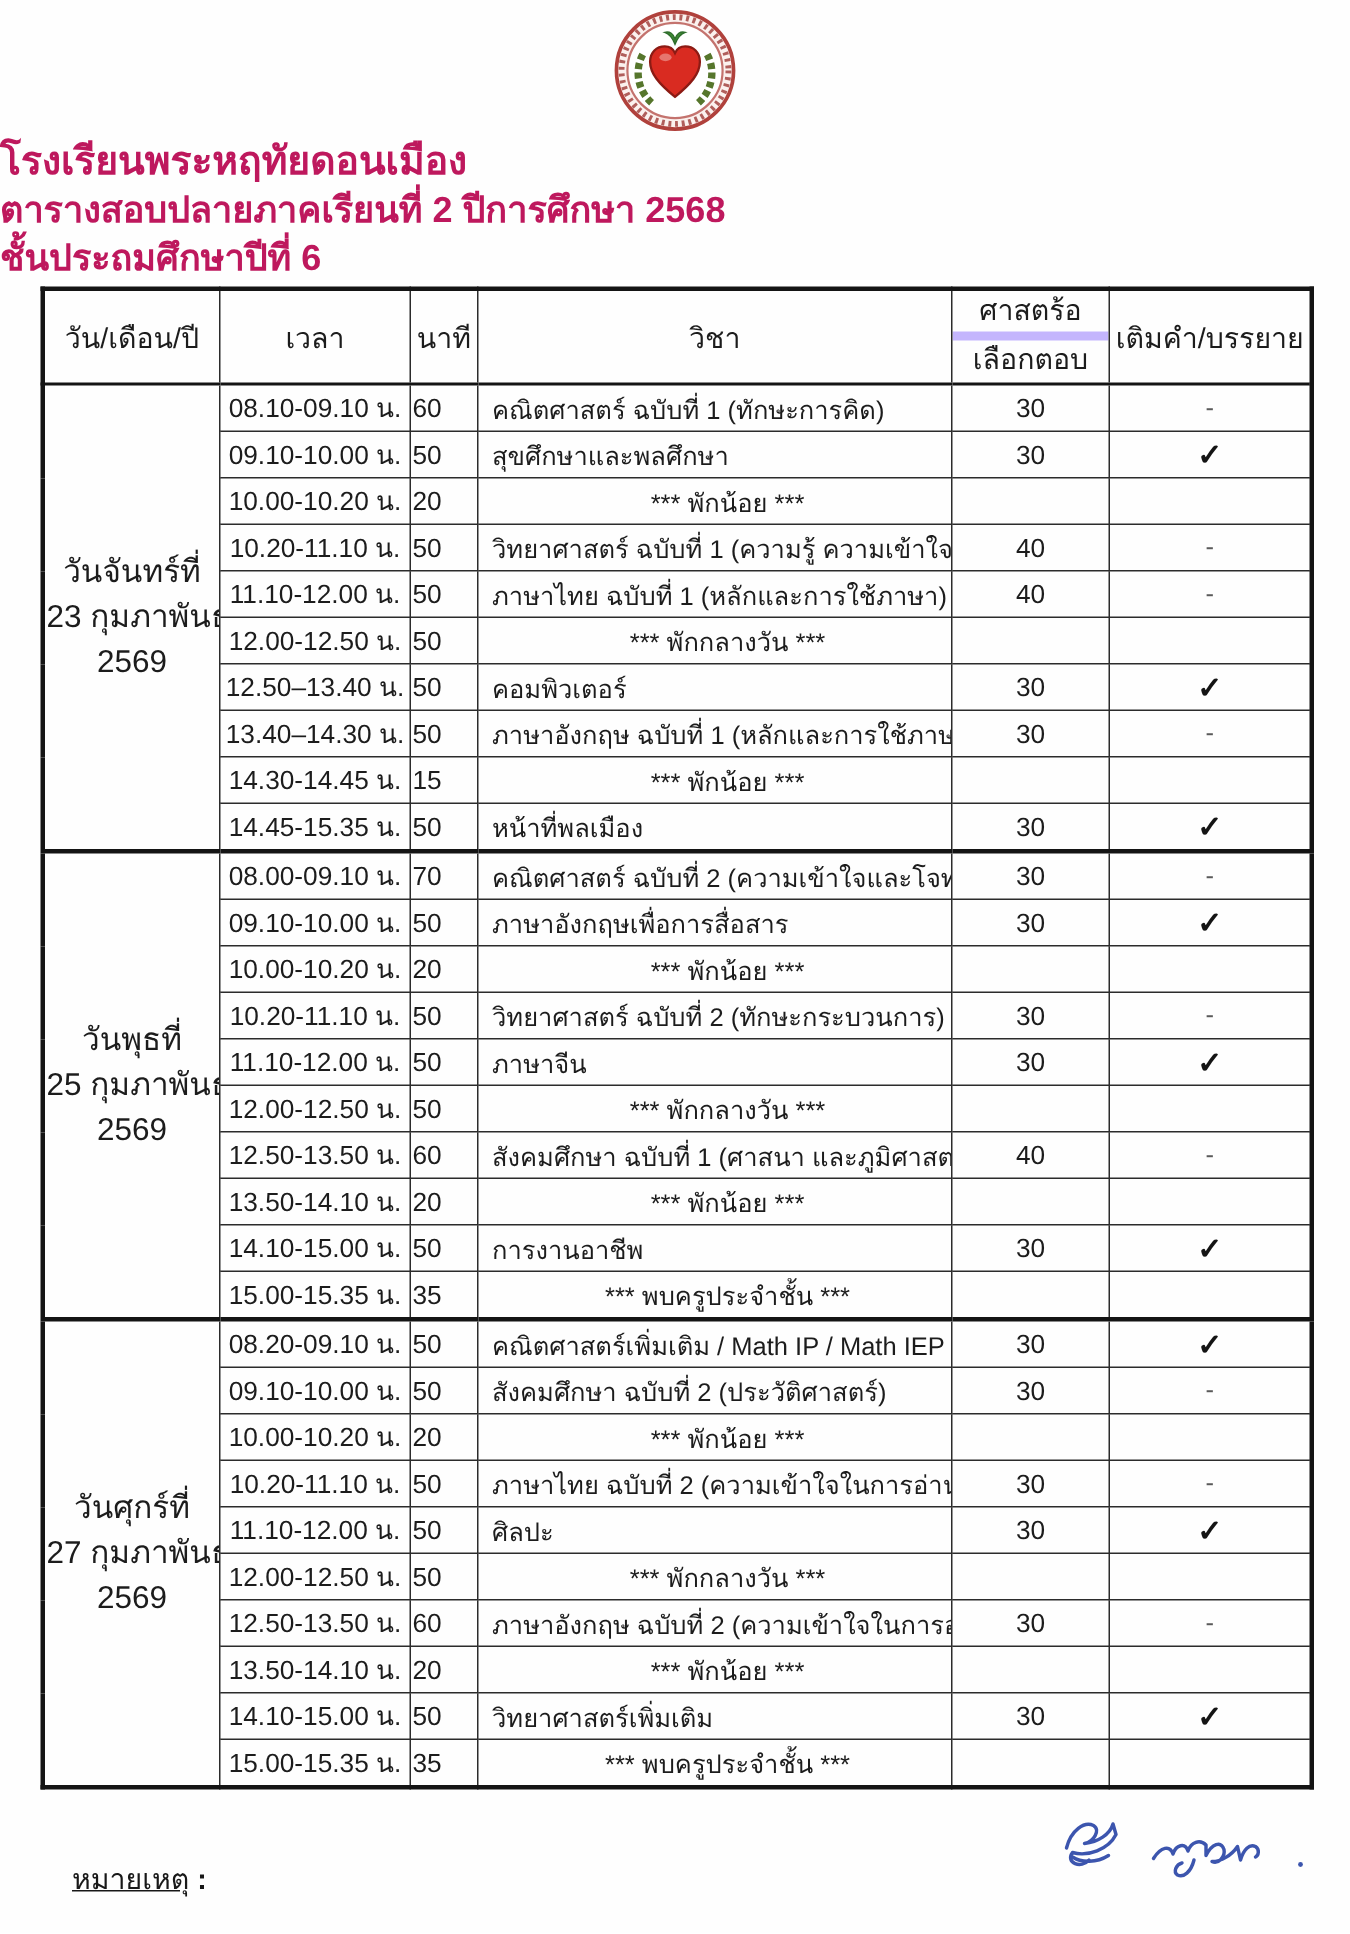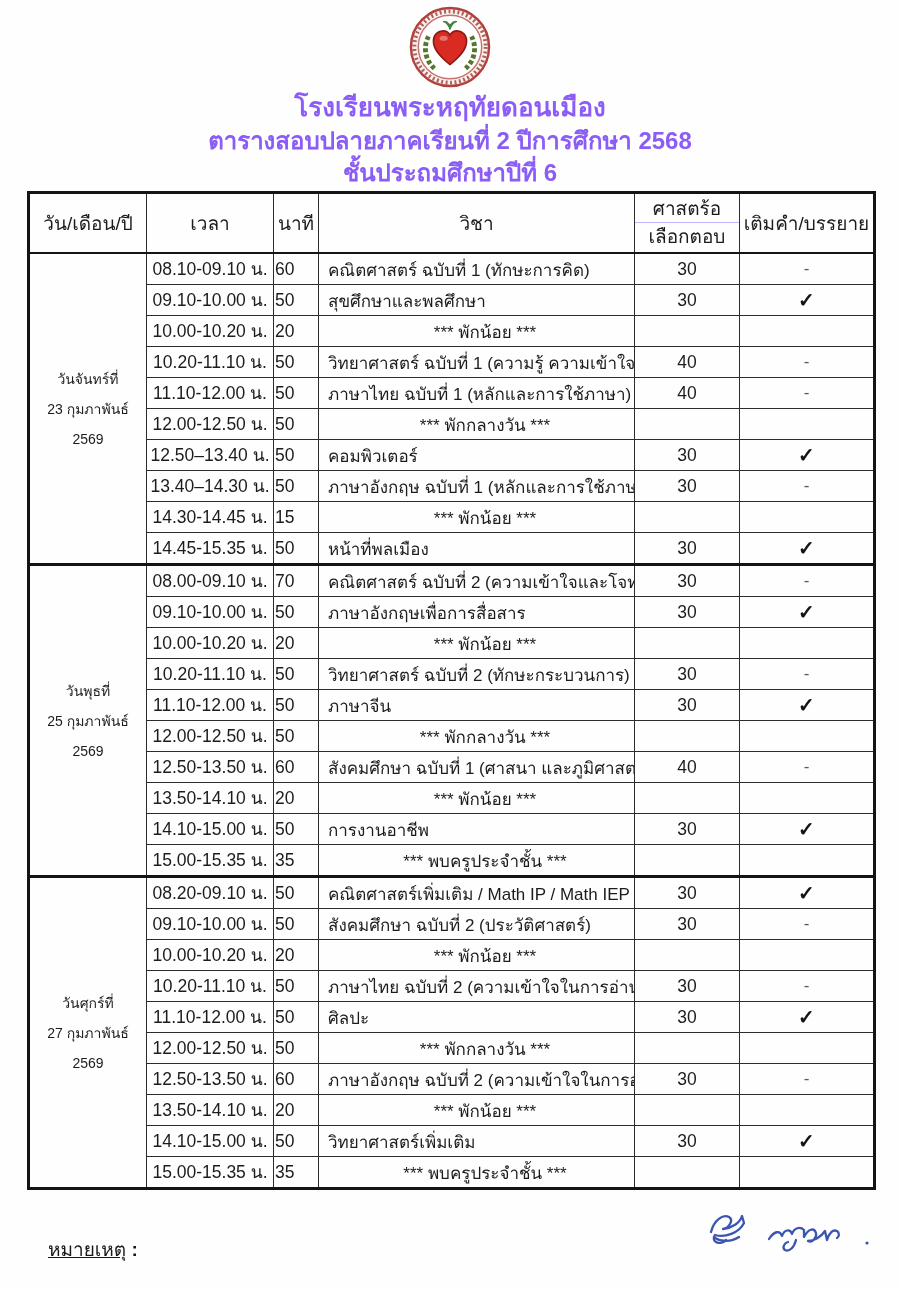--- a/index.html
+++ b/index.html
@@ -1,39 +1,39 @@
 <!DOCTYPE html>
 <html><head>
 <meta charset="utf-8">
 <style>
   html,body { margin:0; padding:0; background:#ffffff; }
   body { width:900px; font-family:"Liberation Sans", sans-serif; color:#1c1c1c; }
   .page { position:relative; width:900px; height:1289px; background:#fefefe; overflow:hidden; }
 
   .logo-wrap { text-align:center; padding-top:6px; height:82px; }
 
-  .title { text-align:center; font-weight:700; color:#8b5cf6; }
+  .title { text-align:left; font-weight:700; color:#be185d; }
   .title.school { font-size:26px; line-height:34px; margin-top:2px; }
   .title.exam   { font-size:24px; line-height:33px; }
   .title.grade  { font-size:24px; line-height:31px; }
 
   table.sched { border-collapse:collapse; table-layout:fixed; width:846px; margin:3px 0 0 27px;
                 border:3px solid #141414; }
   table.sched th, table.sched td { border:1px solid #2b2b2b; overflow:hidden; white-space:nowrap; }
 
   thead th { height:56px; font-weight:400; font-size:19px; text-align:center;
              border-bottom:2px solid #141414 !important; }
   th.count-th { padding:0; }
   .count-top, .count-bottom { height:27px; line-height:27px; text-align:center; }
-  .count-bottom { border-top:1px solid #c4b5fd; height:28px; line-height:28px; }
+  .count-bottom { border-top:6px solid #c4b5fd; height:28px; line-height:28px; }
 
   tbody.day-block tr { height:29px; }
   tbody.day-block + tbody.day-block tr:first-child td { border-top:3px solid #141414; }
 
-  td.day-cell { text-align:center; font-size:14px; vertical-align:middle; line-height:30px; white-space:normal; }
+  td.day-cell { text-align:center; font-size:21px; vertical-align:middle; line-height:30px; white-space:normal; }
   td.time-cell { text-align:center; font-size:17.5px; }
   td.min-cell  { font-size:17.5px; }
   td.subject-cell { font-size:17px; padding-left:9px; text-align:left; }
   td.subject-cell.break { text-align:center; padding-left:18px; }
   td.count-cell { text-align:center; font-size:17.5px; }
   td.mark-cell  { text-align:center; font-size:17.5px; }
   td.mark-cell.check { font-size:20px; font-weight:700; color:#141414; }
   td.mark-cell.dash  { color:#5a5a5a; font-size:17px; }
 
   .note { display:flex; gap:12px; margin:44px 20px 0 48px; font-size:19px; color:#181818; }

